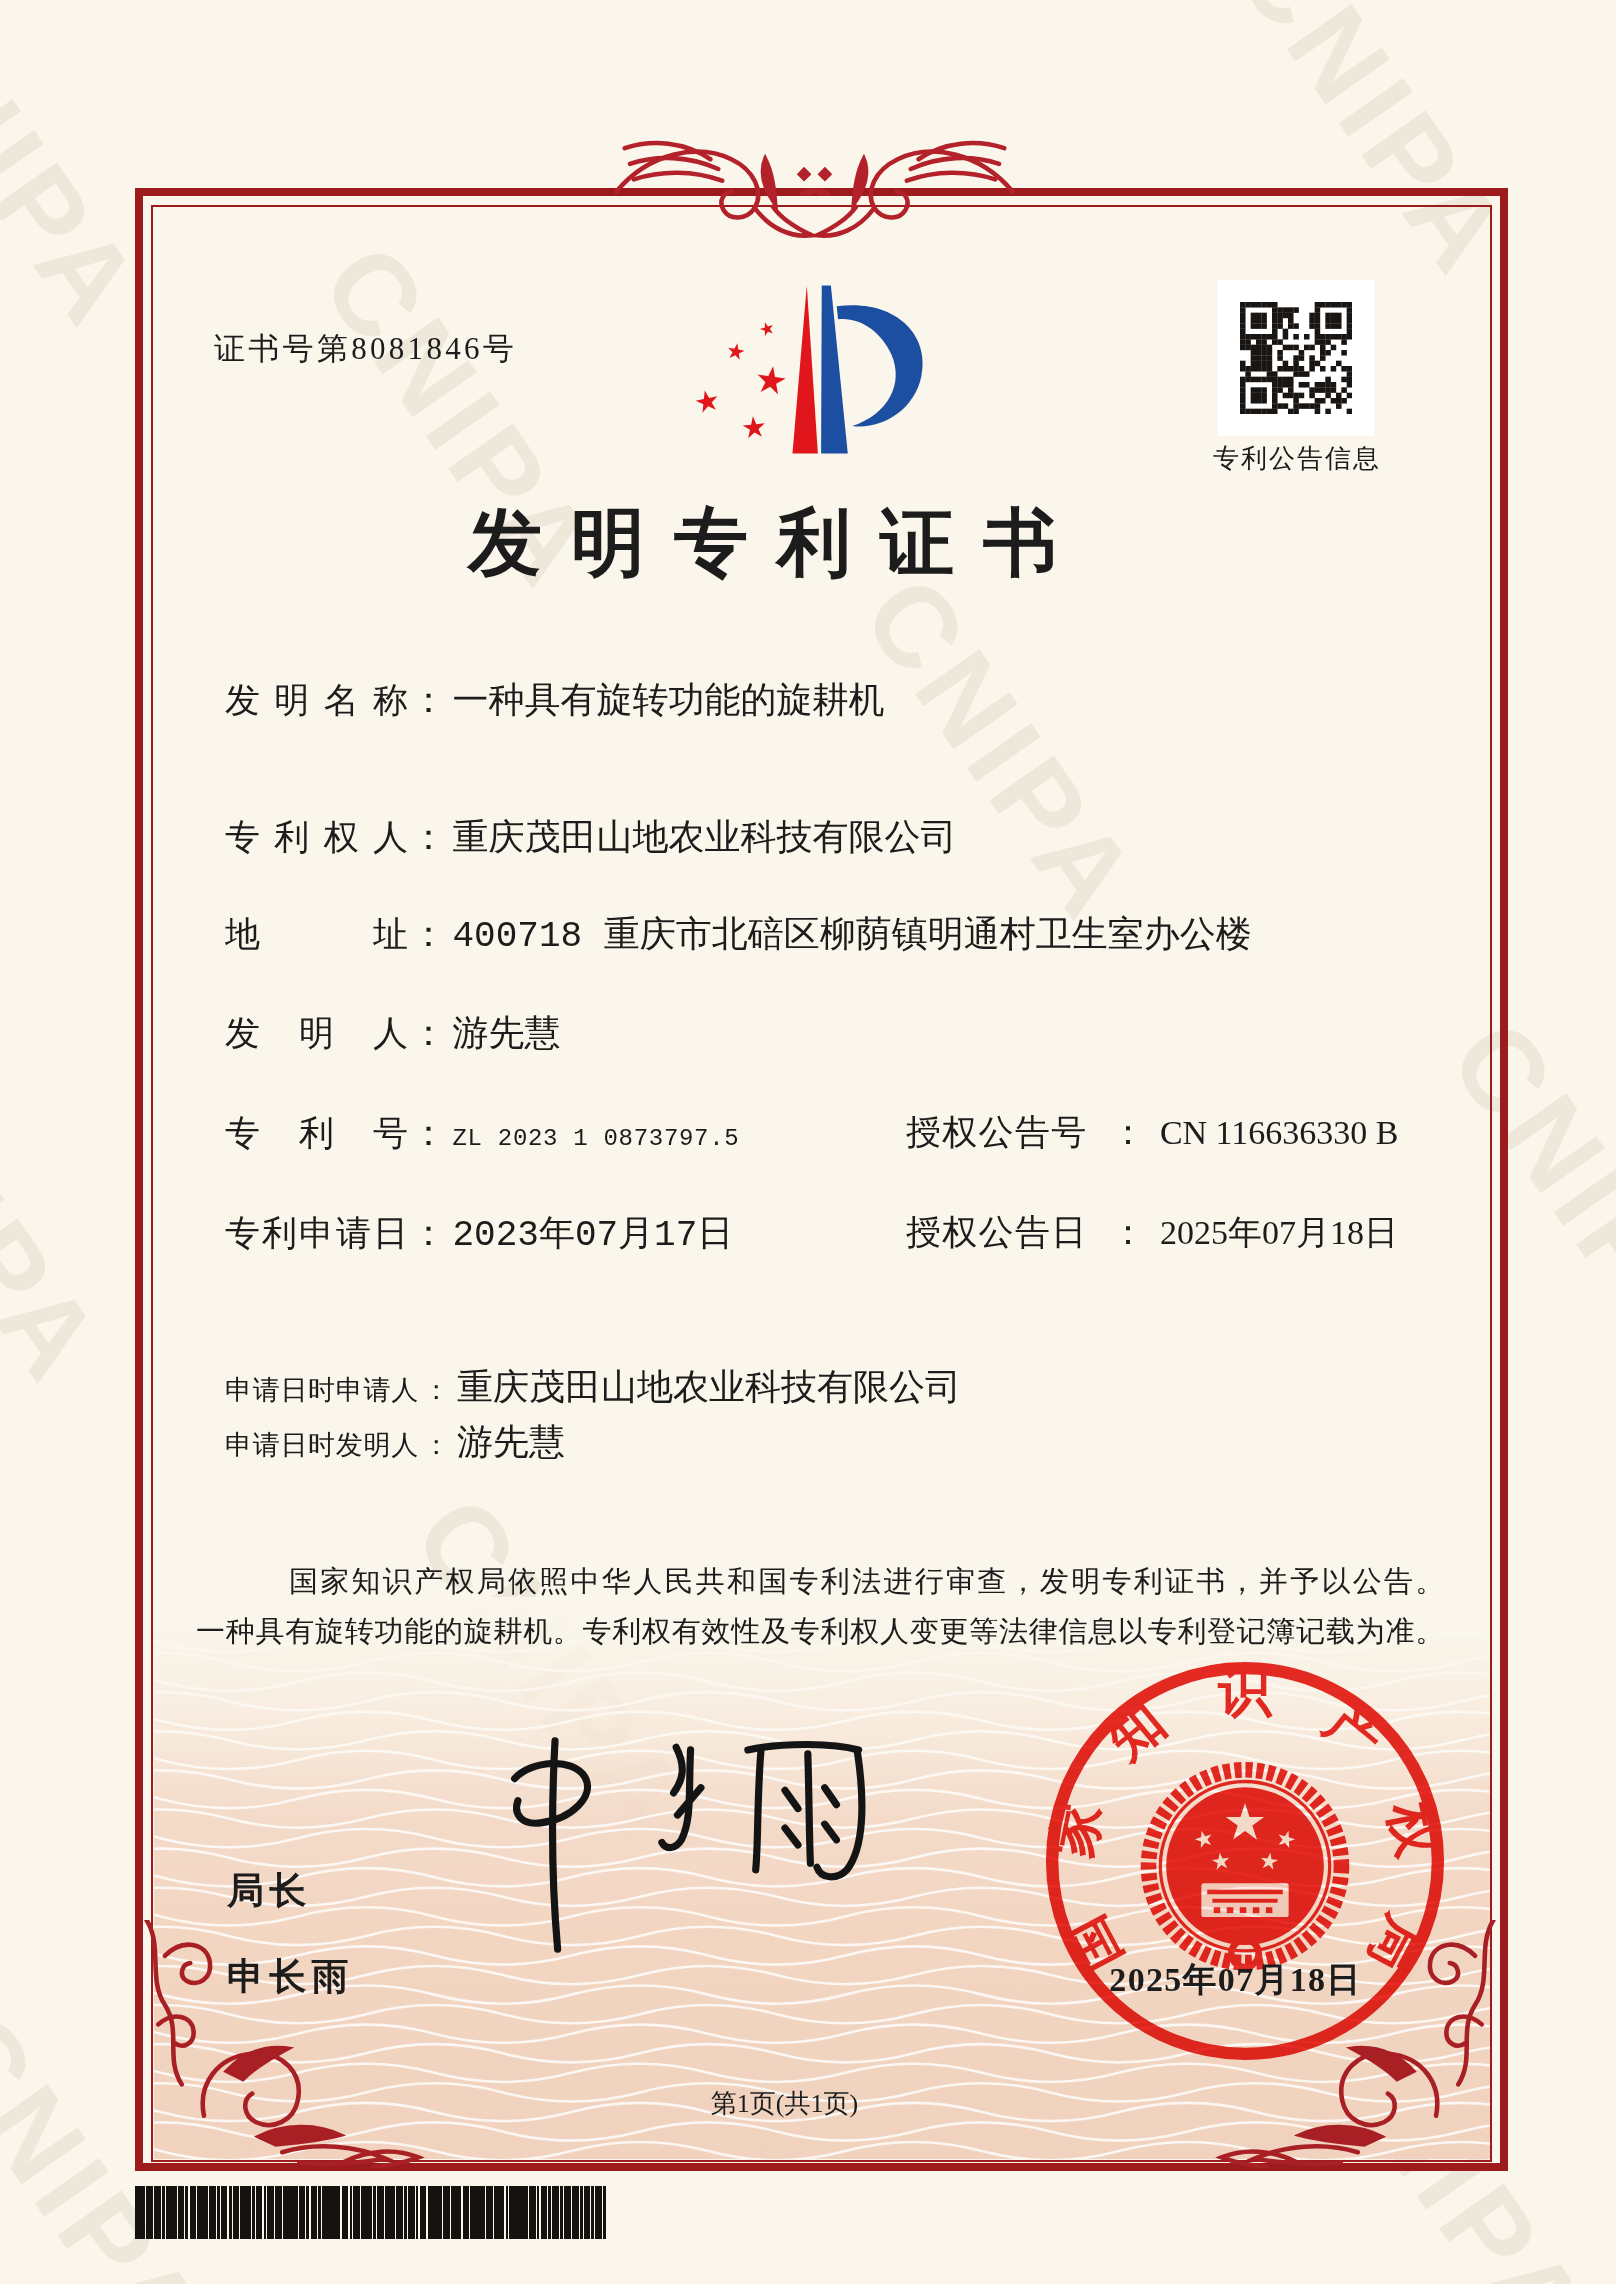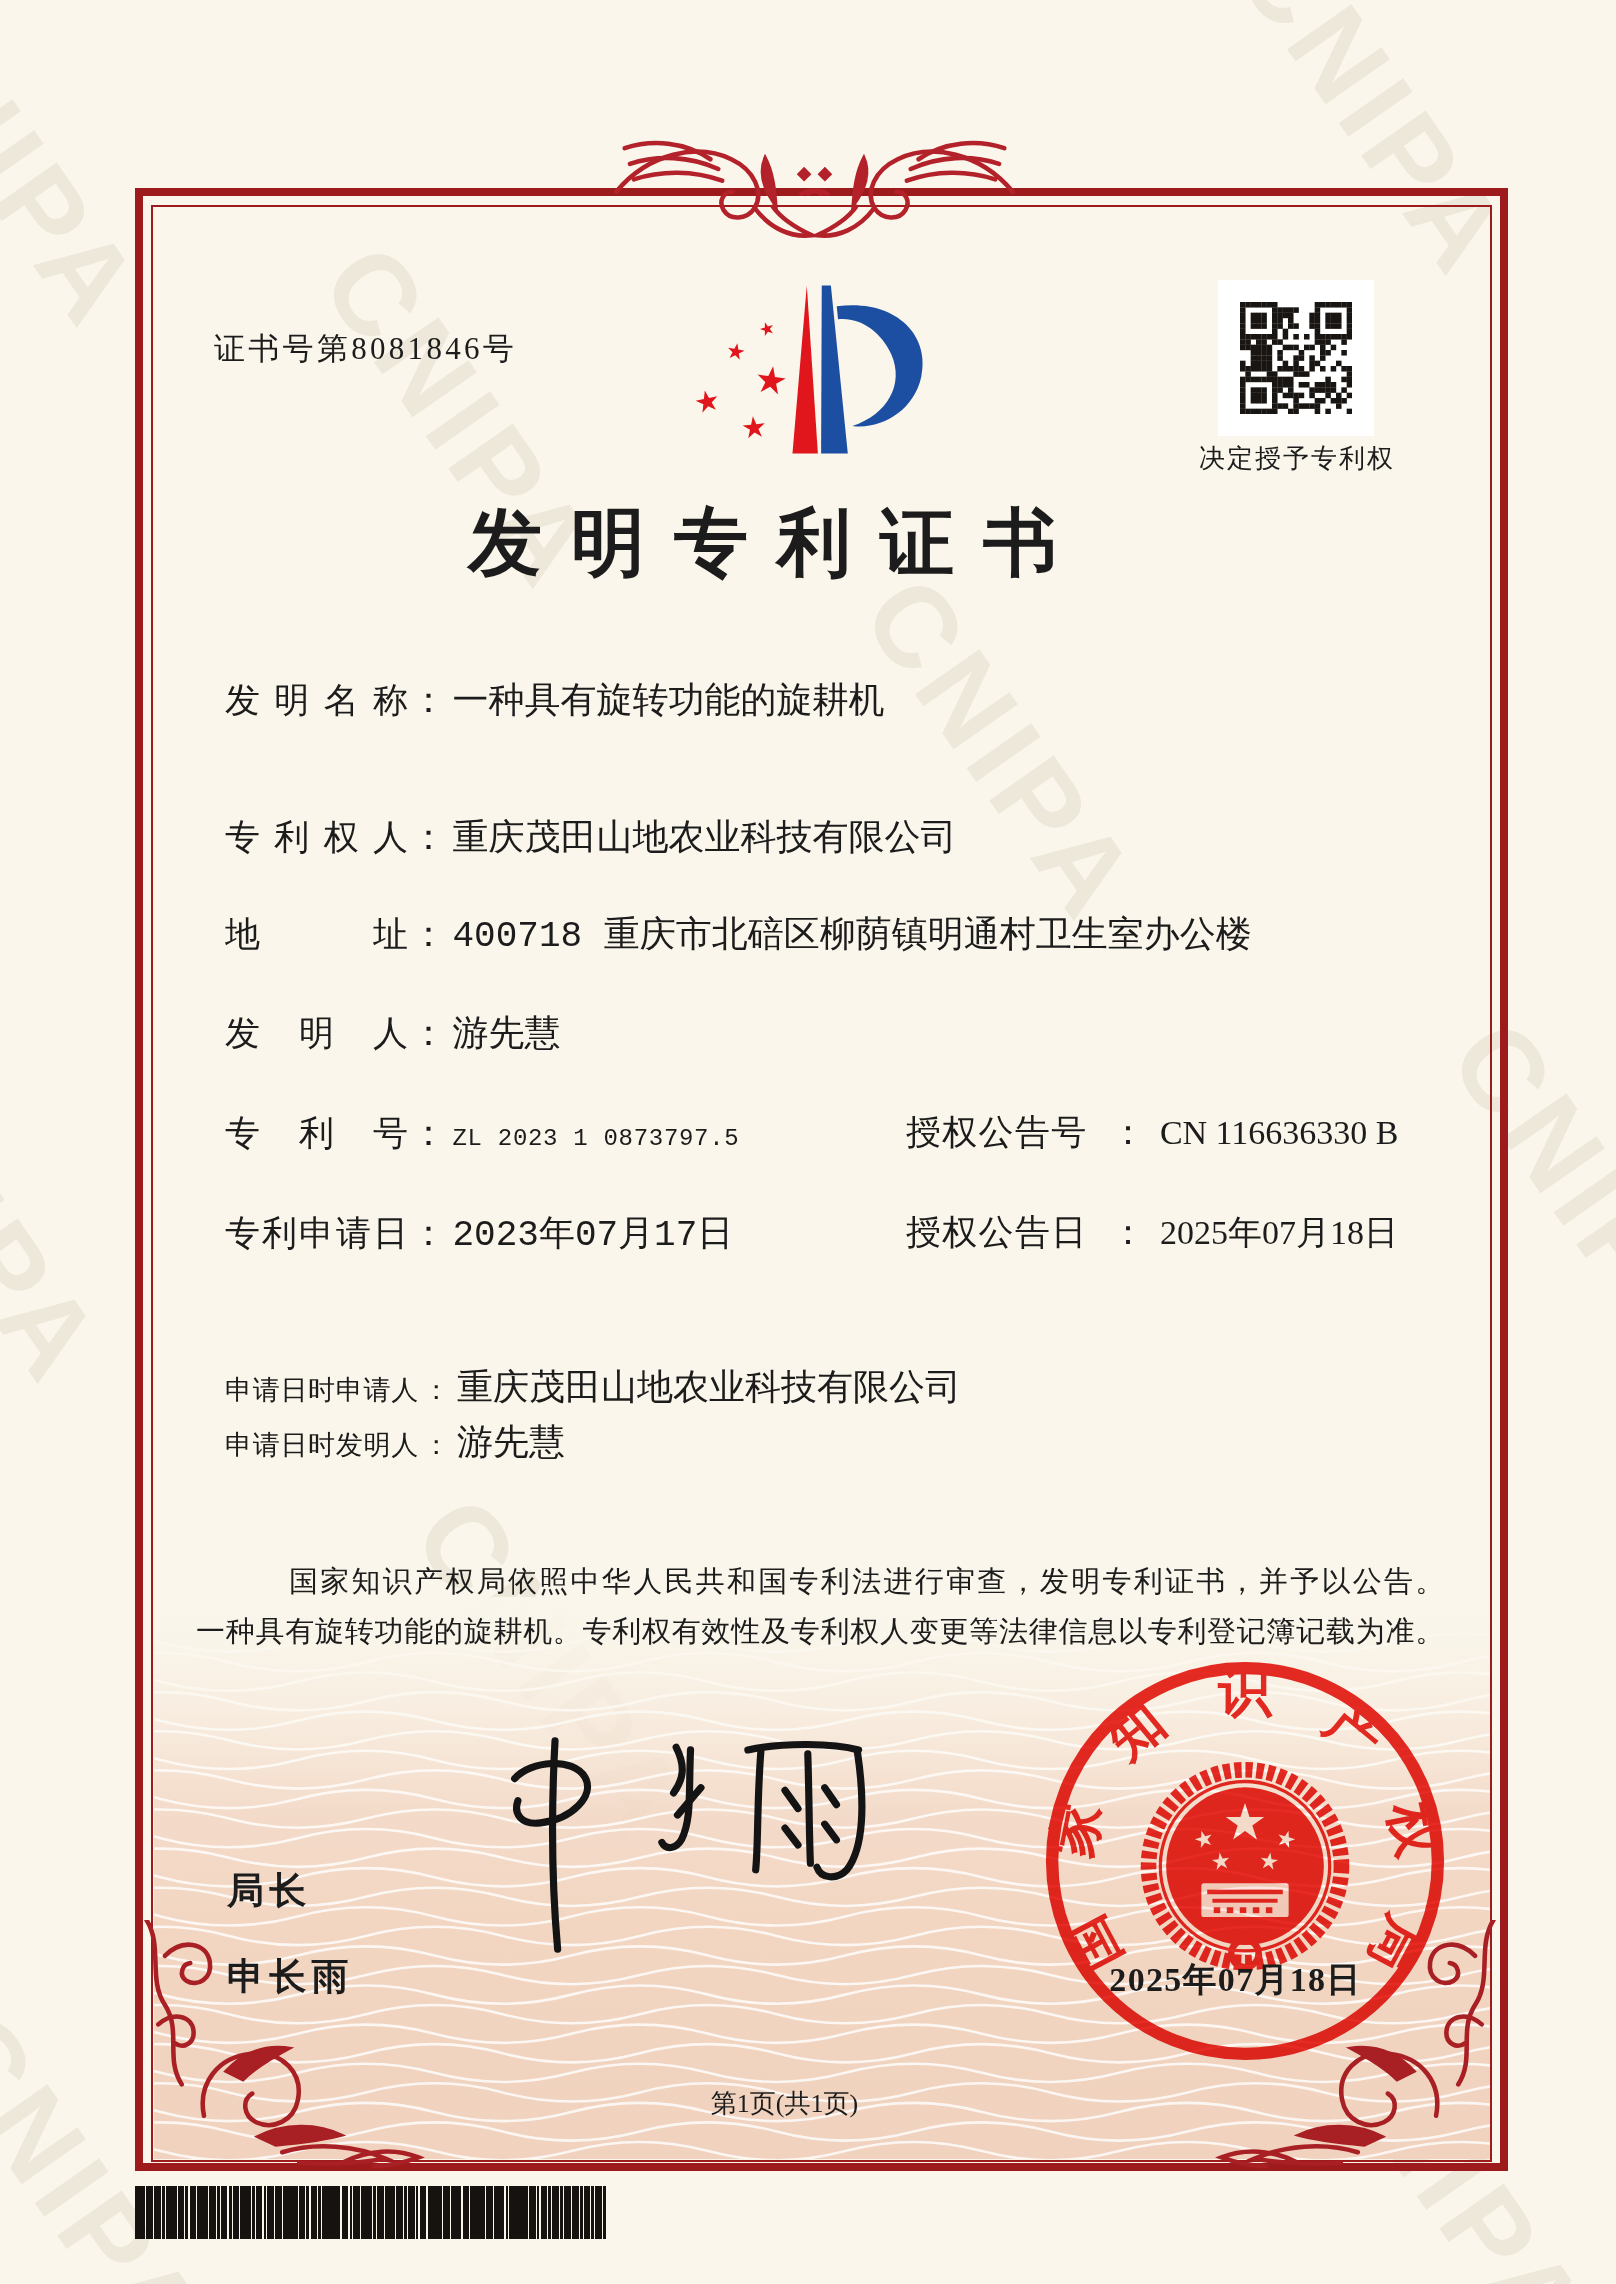--- a/index.html
+++ b/index.html
@@ -430,21 +430,21 @@
         <rect x="40.95238095238095" y="163.8095238095238" width="8.49047619047619" height="8.49047619047619"></rect>
         <rect x="49.14285714285714" y="163.8095238095238" width="8.49047619047619" height="8.49047619047619"></rect>
         <rect x="73.71428571428571" y="163.8095238095238" width="8.49047619047619" height="8.49047619047619"></rect>
         <rect x="81.9047619047619" y="163.8095238095238" width="8.49047619047619" height="8.49047619047619"></rect>
         <rect x="114.66666666666666" y="163.8095238095238" width="8.49047619047619" height="8.49047619047619"></rect>
         <rect x="131.04761904761904" y="163.8095238095238" width="8.49047619047619" height="8.49047619047619"></rect>
         <rect x="163.8095238095238" y="163.8095238095238" width="8.49047619047619" height="8.49047619047619"></rect>
       </g>
     </svg>
 </div>
-<div id="qr-caption" class="abs">决定授予专利权</div>
+<div id="qr-caption" class="abs">专利公告信息</div>
 
 <div id="doc-title" class="abs">发明专利证书</div>
 
 <div class="row" style="top:676px">
   <span class="flabel spread">
       <span>发</span>
       <span>明</span>
       <span>名</span>
       <span>称</span>
     </span><span class="colon">：</span><span class="val">一种具有旋转功能的旋耕机</span>

